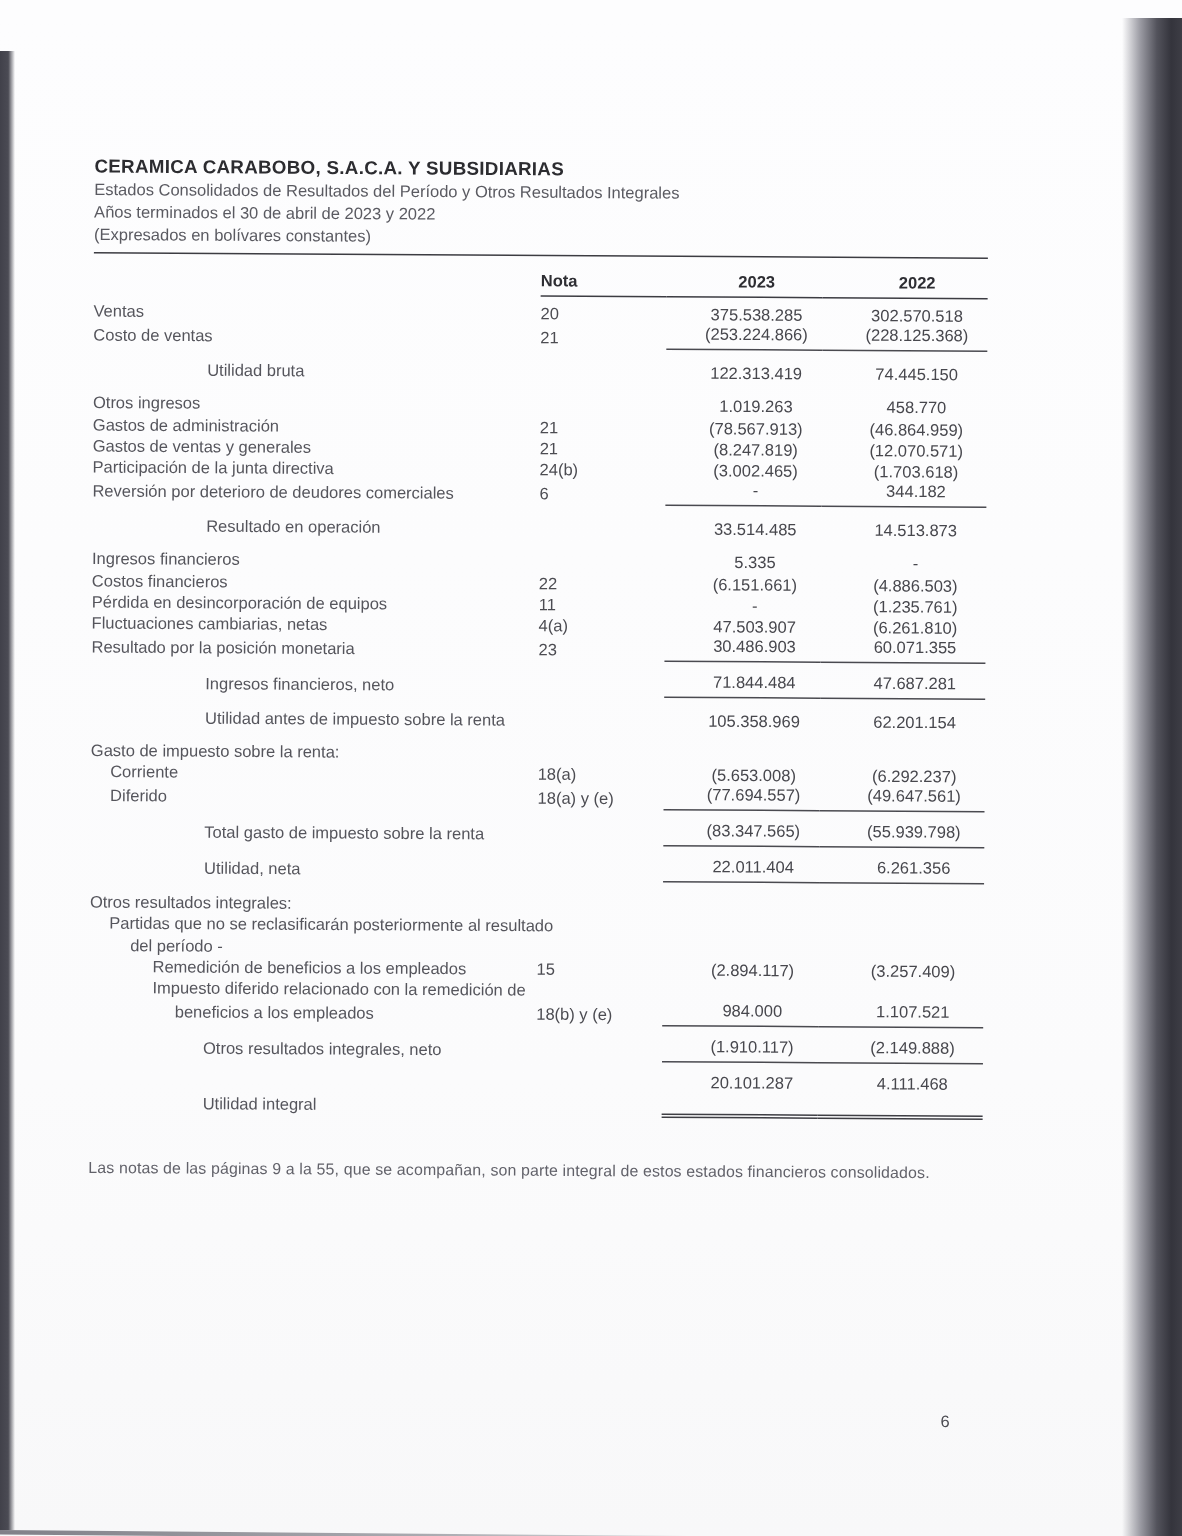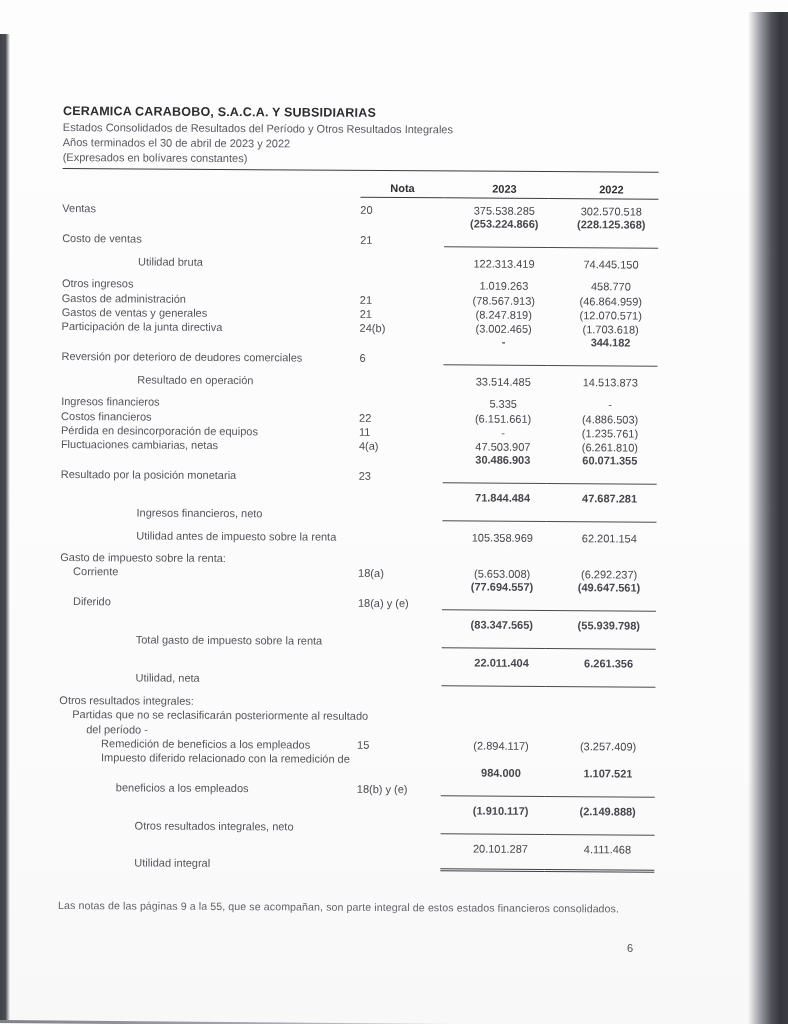--- a/index.html
+++ b/index.html
@@ -44,24 +44,24 @@
     display:grid;
     grid-template-columns:1fr 84px 104px 110px;
     align-items:end;
     min-height:14.4px;line-height:13px;
   }
   .trow.gap{margin-top:8px;}
   .cell{white-space:nowrap;}
   .c-label{color:#55555c;}
   .c-nota{text-align:left;color:#4c4c52;}
   .c-val{text-align:center;color:#47474d;padding-left:16px;}
-  .c-val.rule{border-bottom:1.2px solid #4a4a50;padding-bottom:16px;font-weight:bold;}
+  .c-val.rule{border-bottom:1.2px solid #4a4a50;padding-bottom:2px;}
   .c-val.rule2{border-bottom:3px double #3e3e44;padding-bottom:13px;}
   .thead .c-nota,.thead .c-val{
-    font-weight:bold;color:#2e2e33;text-align:center;
+    font-weight:bold;color:#2e2e33;
     border-bottom:1.4px solid #3c3c42;padding-bottom:2px;
   }
   .thead{margin-bottom:5px;}
   .footnote{
     margin-top:30px;font-size:10.6px;color:#62626a;letter-spacing:.1px;
   }
   .pagenum{
     position:absolute;left:627px;top:930px;font-size:11px;color:#4c4c52;
   }
 </style>

